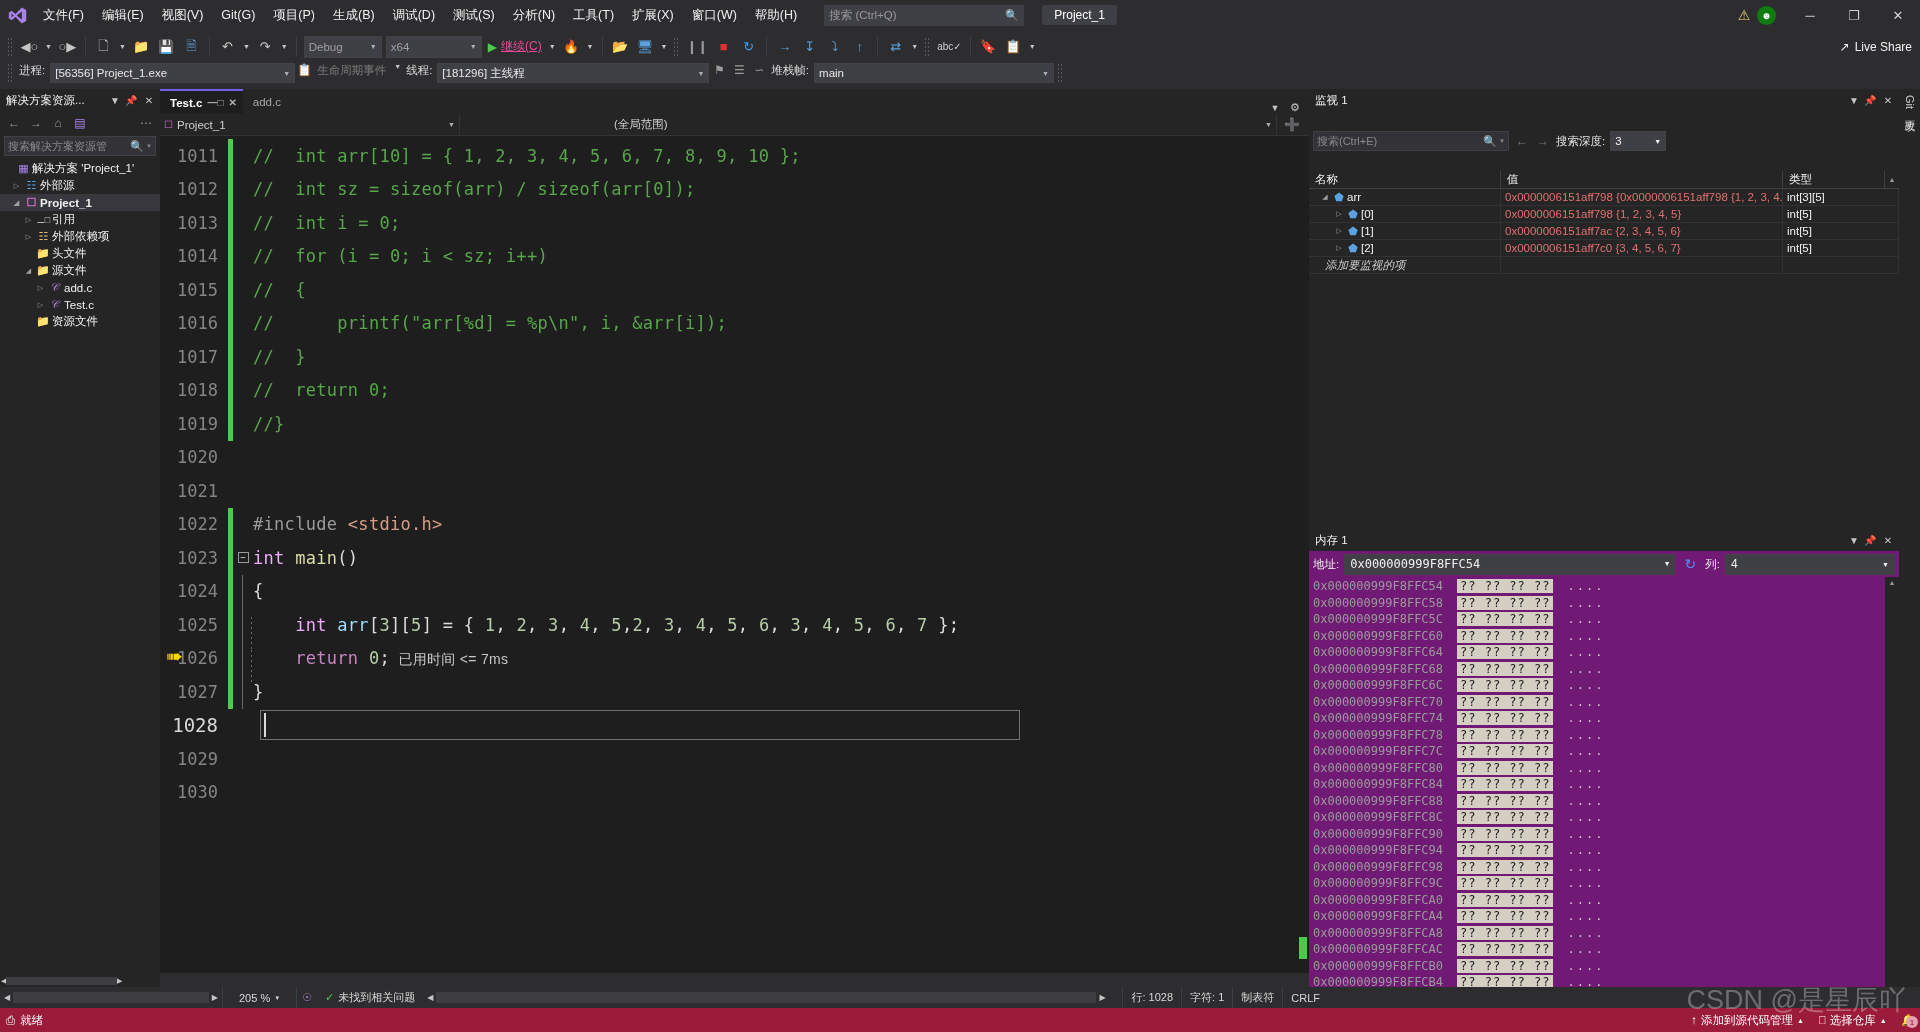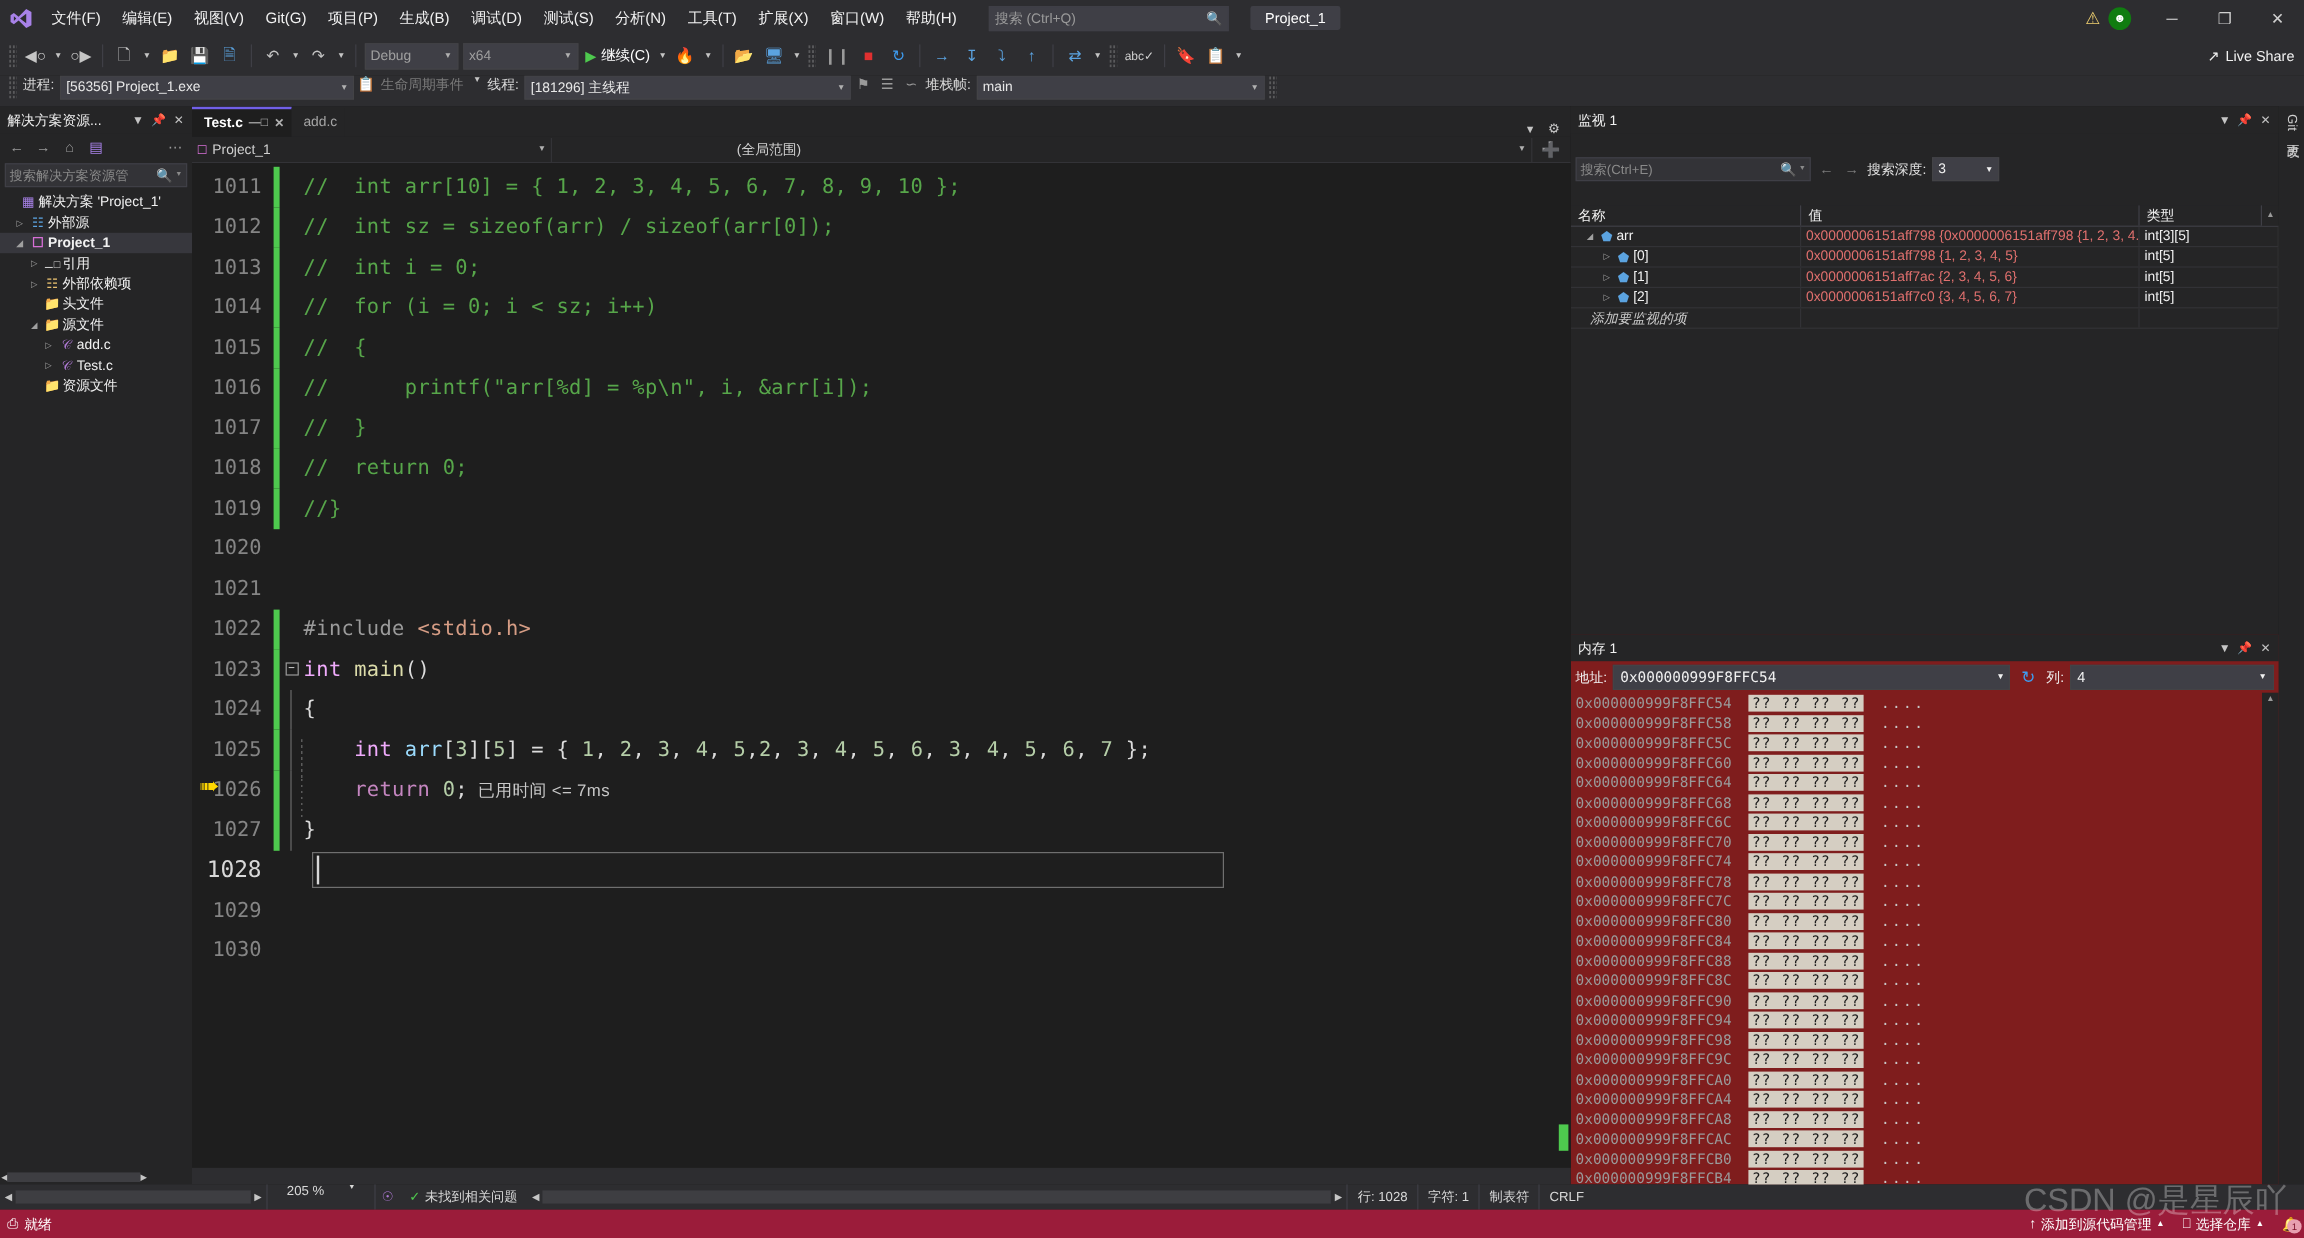--- a/index.html
+++ b/index.html
@@ -60,21 +60,21 @@
   }
   .tb-caret { font-size: 7px; color: #c5c5c5; padding: 0 3px; }
   .tb-combo {
     height: 22px; background: #3f3f46; border: 1px solid #434346; color: #a0a0a0;
     font-size: 11.5px; display: flex; align-items: center; padding: 0 4px;
     margin: 0 2px; position: relative;
   }
   .tb-combo .cb-caret { margin-left: auto; font-size: 7px; color: #b0b0b0; padding-left: 6px; }
   .tb-run { display: flex; align-items: center; height: 25px; padding: 0 4px; }
   .tb-run .play { color: #4ec94e; font-size: 12px; margin-right: 4px; }
-  .tb-run .lbl { font-size: 12px; color: #ffffff; }
+  .tb-run .lbl { font-size: 12px; color: #ec4899; text-decoration: underline; }
   .liveshare {
     position: absolute; right: 8px; display: flex; align-items: center;
     font-size: 12px; color: #f1f1f1; gap: 5px;
   }
 
   
   .toolbar2 {
     height: 26px; background: #2d2d30; display: flex; align-items: flex-start;
     flex: 0 0 26px; padding-left: 4px; font-size: 11.5px; color: #d8d8d8;
   }
@@ -192,21 +192,21 @@
   .wg-row > div { padding: 0 4px; display: flex; align-items: center; border-right: 1px solid #323236;
                   white-space: nowrap; overflow: hidden; }
   .col-name { width: 192px; flex: 0 0 192px; }
   .col-val { width: 282px; flex: 0 0 282px; color: #e0706e; }
   .col-type { flex: 1; color: #f1f1f1; }
   .wexp { width: 12px; text-align: center; color: #a0a0a0; font-size: 7px; }
   .wicon { width: 16px; text-align: center; font-size: 11px; }
   .w-placeholder { color: #c8c8c8; font-style: italic; }
   .wg-scroll { width: 14px; background: #252526; }
 
-  .mempanel { flex: 1; display: flex; flex-direction: column; background: #7f1d1d; min-height: 0; }
+  .mempanel { flex: 1; display: flex; flex-direction: column; background: #701a75; min-height: 0; }
   .mem-toolbar { height: 26px; display: flex; align-items: center; padding: 0 4px; gap: 5px; font-size: 11.5px; }
   .mem-addr-lbl { color: #f1f1f1; }
   .mem-addr {
     flex: 1; height: 21px; background: #3f3f46; border: 1px solid #434346;
     display: flex; align-items: center; padding: 0 5px; font-size: 12px; color: #f1f1f1;
     font-family: "DejaVu Sans Mono", monospace;
   }
   .mem-addr .cb-caret { margin-left: auto; font-size: 7px; }
   .mem-refresh { color: #3e9cf0; font-size: 14px; width: 20px; text-align: center; }
   .mem-col-lbl { color: #f1f1f1; }
@@ -227,21 +227,21 @@
     width: 21px; flex: 0 0 21px; background: #252526; display: flex;
     align-items: flex-start; justify-content: center; padding-top: 6px;
   }
   .gitbar span { writing-mode: vertical-rl; font-size: 11px; color: #d0d0d0; white-space: nowrap; }
 
   
   .botbar {
     height: 21px; flex: 0 0 21px; background: #2d2d30; display: flex; align-items: center;
     font-size: 11px; color: #d8d8d8;
   }
-  .zoombox { display: flex; align-items: flex-start; gap: 20px; padding: 0 16px; border-right: 1px solid #3f3f46;
+  .zoombox { display: flex; align-items: center; gap: 4px; padding: 0 16px; border-right: 1px solid #3f3f46;
              border-left: 1px solid #3f3f46; height: 21px; }
   .zoombox .zv { font-size: 11px; }
   .issues { display: flex; align-items: center; gap: 4px; padding: 0 8px; }
   .issue-ok { color: #4ec94e; font-size: 11px; }
   .hscroll-wide { flex: 1; display: flex; align-items: center; padding: 0 4px; gap: 3px; }
   .hscroll-wide .track { flex: 1; height: 11px; background: #3e3e42; }
   .hscroll-wide .arr { color: #c5c5c5; font-size: 8px; }
   .bb-cell { padding: 0 8px; border-left: 1px solid #3f3f46; height: 21px;
              display: flex; align-items: center; white-space: nowrap; }
 

